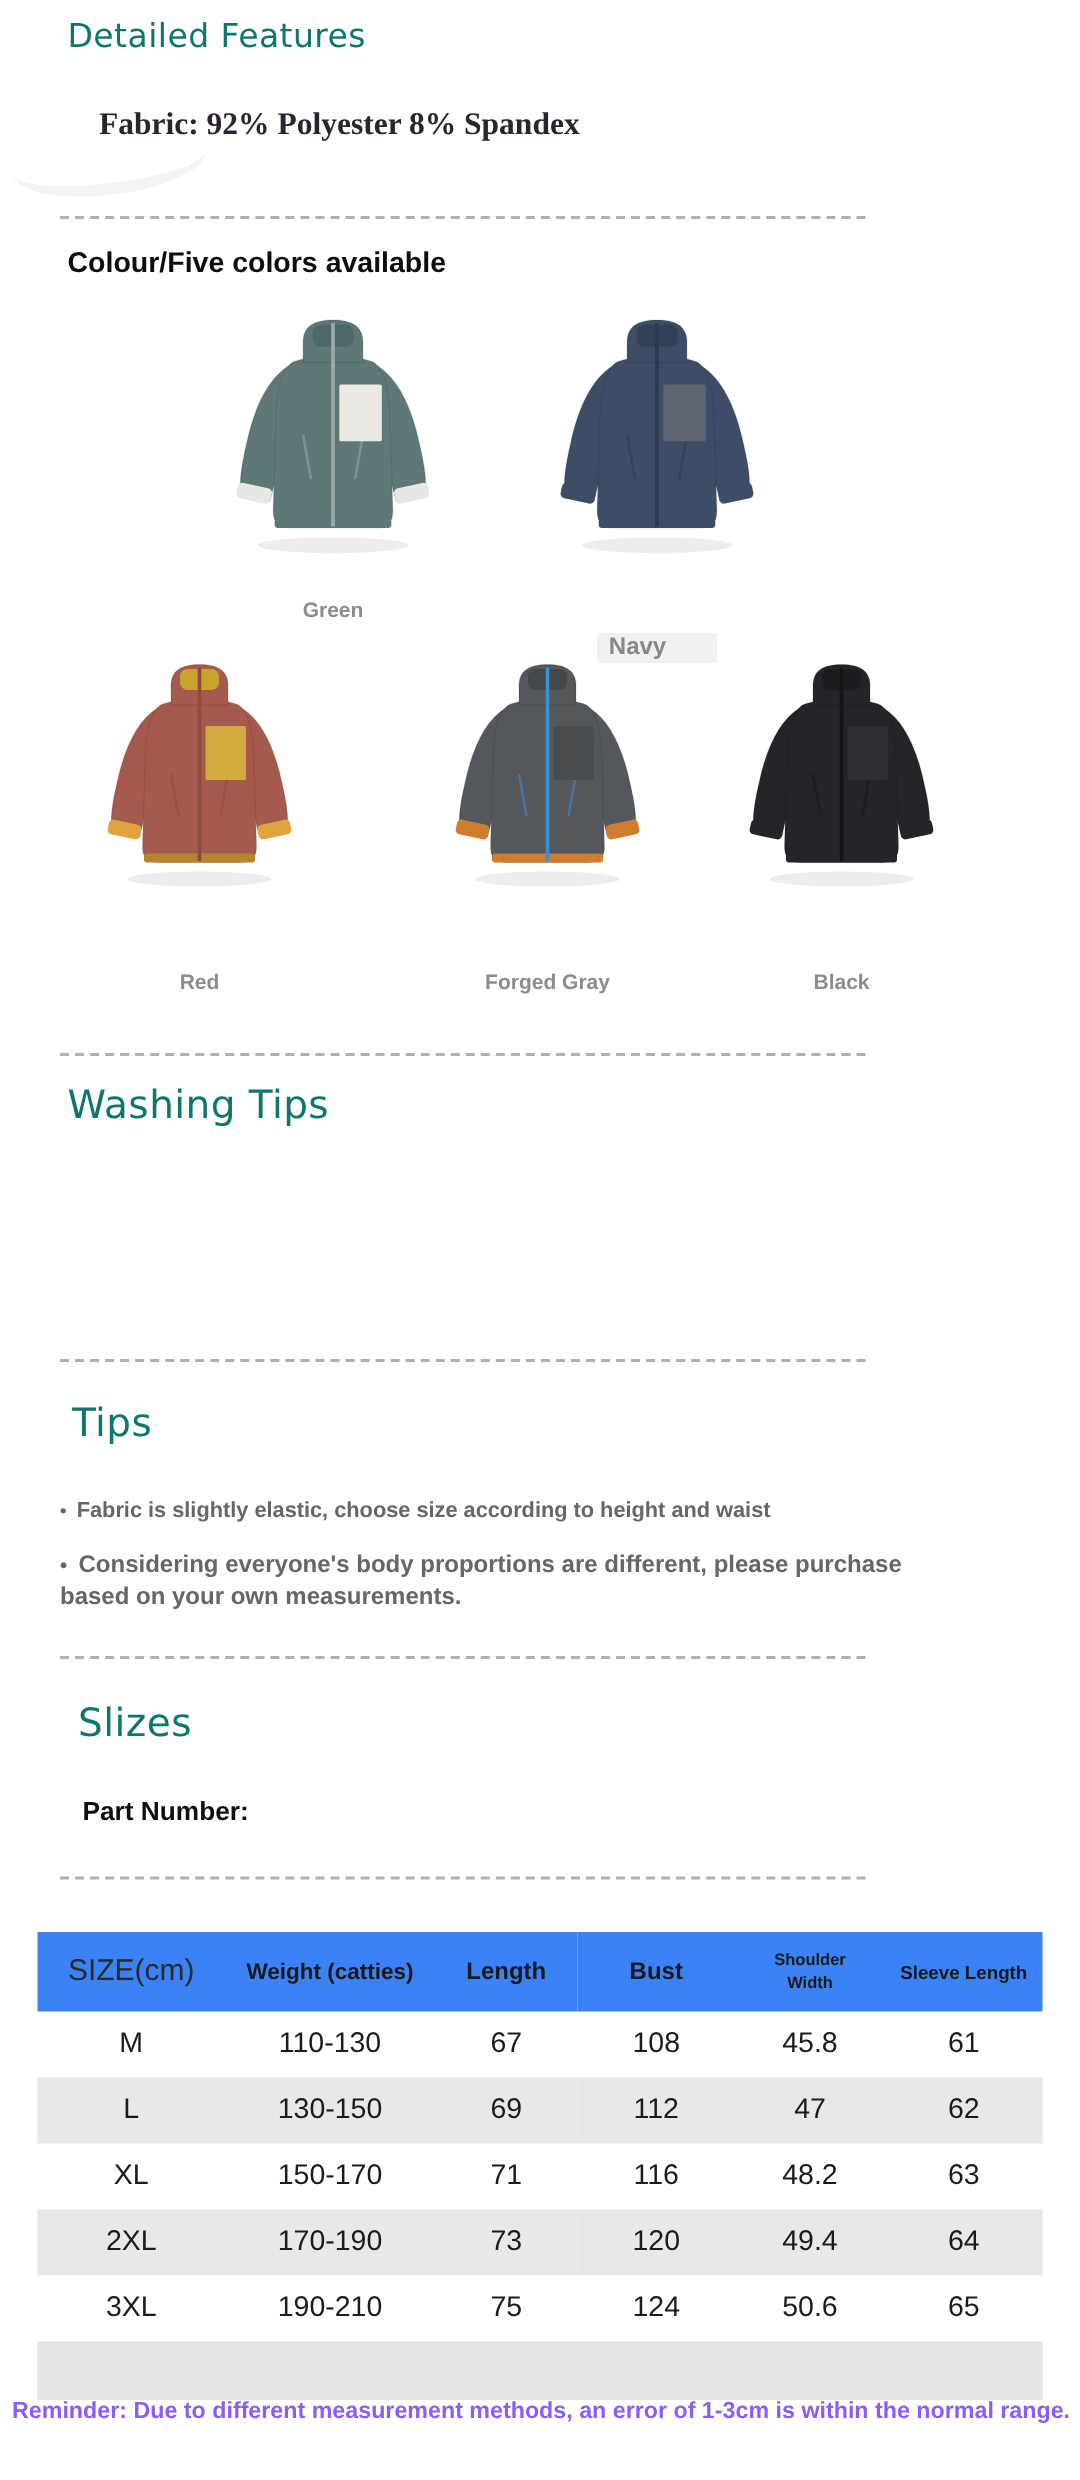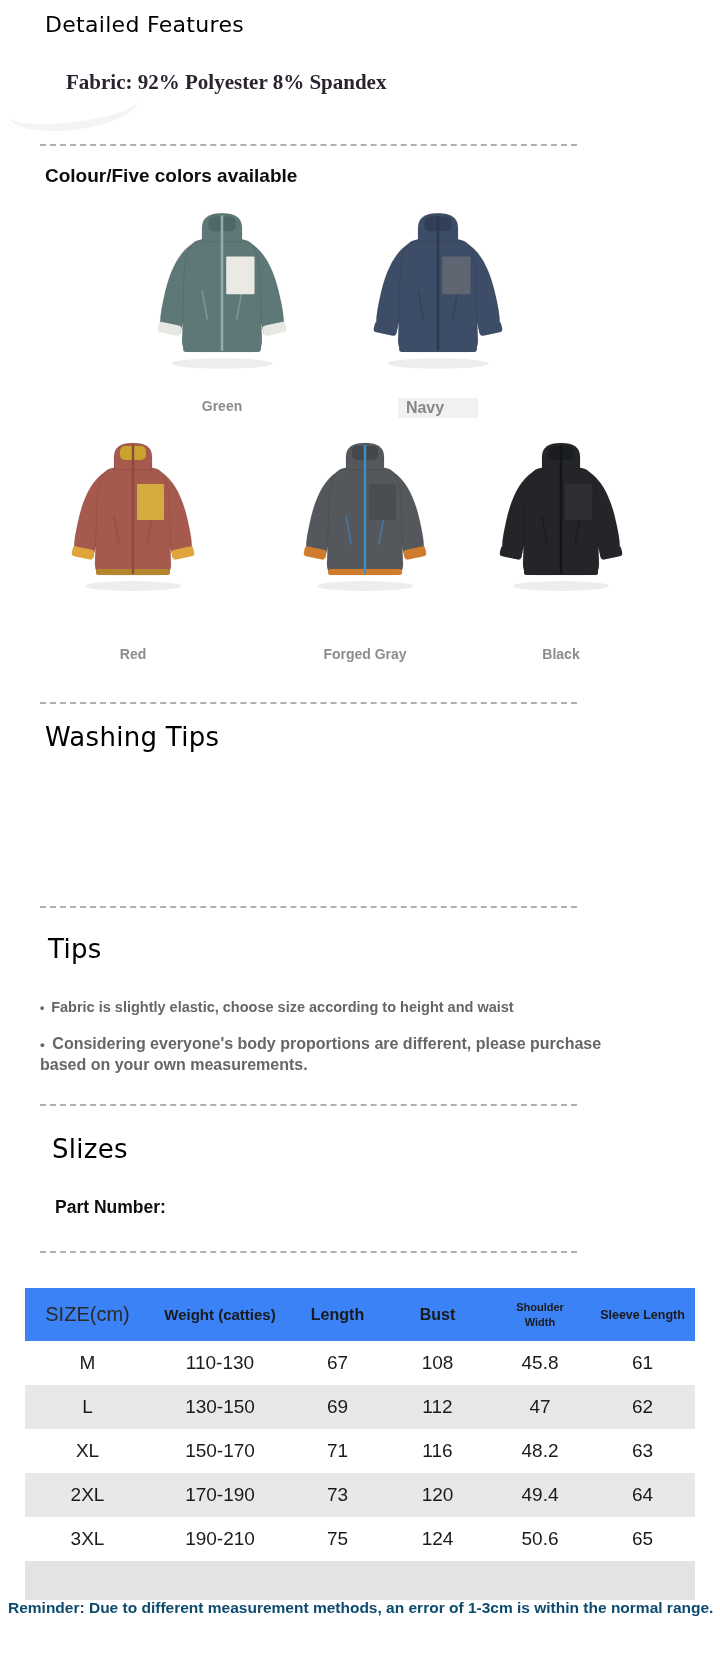--- a/index.html
+++ b/index.html
@@ -1,20 +1,20 @@
 <!DOCTYPE html>
 <html><head>
 <meta charset="utf-8">
 <style>
   html,body{margin:0;padding:0;background:#fff;}
   #page{position:relative;width:720px;height:1653px;background:#ffffff;overflow:hidden;
         font-family:"Liberation Sans",sans-serif;}
 
   
-  .sec-heading{position:absolute;font-family:"DejaVu Sans",sans-serif;color:#000000;
+  .sec-heading{position:absolute;font-family:"DejaVu Sans",sans-serif;color:#0f766e;
                font-weight:500;letter-spacing:.3px;white-space:nowrap;}
   #title{left:45px;top:12px;font-size:22px;}
   #fabric{position:absolute;left:66px;top:70px;font-size:21px;font-weight:bold;color:#2b2330;white-space:nowrap;font-family:Liberation Serif, serif;}
   #watermark{position:absolute;left:8px;top:86px;width:130px;height:36px;border-radius:50%;
              border-bottom:8px solid rgba(0,0,0,0.045);transform:rotate(-7deg);}
   #colour-heading{position:absolute;left:45px;top:165px;font-size:19px;font-weight:bold;color:#0d0d0d;white-space:nowrap;}
   #washing-heading{left:45px;top:722px;font-size:26px;}
   #tips-heading{left:48px;top:934px;font-size:26px;}
   #sizes-heading{left:52px;top:1134px;font-size:26px;}
   #part-number{position:absolute;left:55px;top:1197px;font-size:17.5px;font-weight:bold;color:#0f0f0f;}
@@ -58,21 +58,21 @@
   #size-table th{font-weight:bold;color:#1a1a1a;}
   #size-table th.c0{font-size:20px;font-weight:normal;color:#2a2a2a;}
   #size-table th.c1{font-size:15px;}
   #size-table th.c2,#size-table th.c3{font-size:16px;}
   #size-table th.c4{font-size:11px;line-height:1.3;padding:0 22px;}
   #size-table th.c5{font-size:12.5px;}
   #size-table tbody td{height:42px;font-size:19px;color:#1b1b1b;}
   #size-table tbody tr.alt{background:#e9e8e6;}
   #size-table tfoot td{height:37px;background:#e4e3e1;}
 
-  #reminder{position:absolute;left:8px;top:1599px;width:704px;font-size:15.5px;font-weight:bold;color:#0c4a6e;white-space:nowrap;text-align:center;}
+  #reminder{position:absolute;left:8px;top:1599px;width:704px;font-size:15.5px;font-weight:bold;color:#8b5cf6;white-space:nowrap;text-align:center;}
 </style>
 </head>
 <body>
 
 <div id="page">
 
   <div id="title" class="sec-heading">Detailed Features</div>
   <div id="fabric">Fabric: 92% Polyester 8% Spandex</div>
   <div id="watermark"></div>
 
@@ -92,21 +92,21 @@
       <path class="j-collar-outer" d="M56,21 C56,11 63,7 75,7 C87,7 94,11 94,21 L94,34 L56,34 Z"></path>
       <rect class="j-collar-in" x="62" y="10" width="26" height="14" rx="5"></rect>
       <line class="j-zip" x1="75" y1="9" x2="75" y2="138"></line>
       <line class="j-pocket" x1="56" y1="80" x2="61" y2="108"></line>
       <line class="j-pocket" x1="94" y1="80" x2="89" y2="108"></line>
       <rect class="j-patch" x="79" y="48" width="27" height="36" rx="1"></rect>
     </svg>
     <div class="color-label">Green</div>
   </div>
 
-  <div class="jacket-figure row1" style="left: 358px; top: 206px; width: 160px; --body: #3e4d67; --patch: #5f6571; --zip: #2d3950; --cuff: #3e4d67; --collar: #333f56; --hem: #3e4d67;">
+  <div class="jacket-figure row1" style="left: 358px; top: 206px; width: 160px; gap: 24px; --body: #3e4d67; --patch: #5f6571; --zip: #2d3950; --cuff: #3e4d67; --collar: #333f56; --hem: #3e4d67;">
     <svg viewBox="0 0 150 160">
       <ellipse class="j-shadow" cx="75" cy="150" rx="48" ry="5"></ellipse>
       <path class="j-sleeve" d="M47,36 C34,44 25,62 20,86 C17,99 15,111 17,118 L35,122 C38,110 42,93 46,75 L49,50 Z"></path>
       <path class="j-sleeve" d="M103,36 C116,44 125,62 130,86 C133,99 135,111 133,118 L115,122 C112,110 108,93 104,75 L101,50 Z"></path>
       <rect class="j-cuff" x="14" y="112" width="22" height="10" rx="3" transform="rotate(12 25 117)"></rect>
       <rect class="j-cuff" x="114" y="112" width="22" height="10" rx="3" transform="rotate(-12 125 117)"></rect>
       <path class="j-body" d="M49,34 C58,29 92,29 101,34 C107,38 110,50 111,63 L113,128 C113,136 110,139 102,139 L48,139 C40,139 37,136 37,128 L39,63 C40,50 43,38 49,34 Z"></path>
       <rect class="j-hem" x="38" y="133" width="74" height="6" rx="2"></rect>
       <path class="j-collar-outer" d="M56,21 C56,11 63,7 75,7 C87,7 94,11 94,21 L94,34 L56,34 Z"></path>
       <rect class="j-collar-in" x="62" y="10" width="26" height="14" rx="5"></rect>

